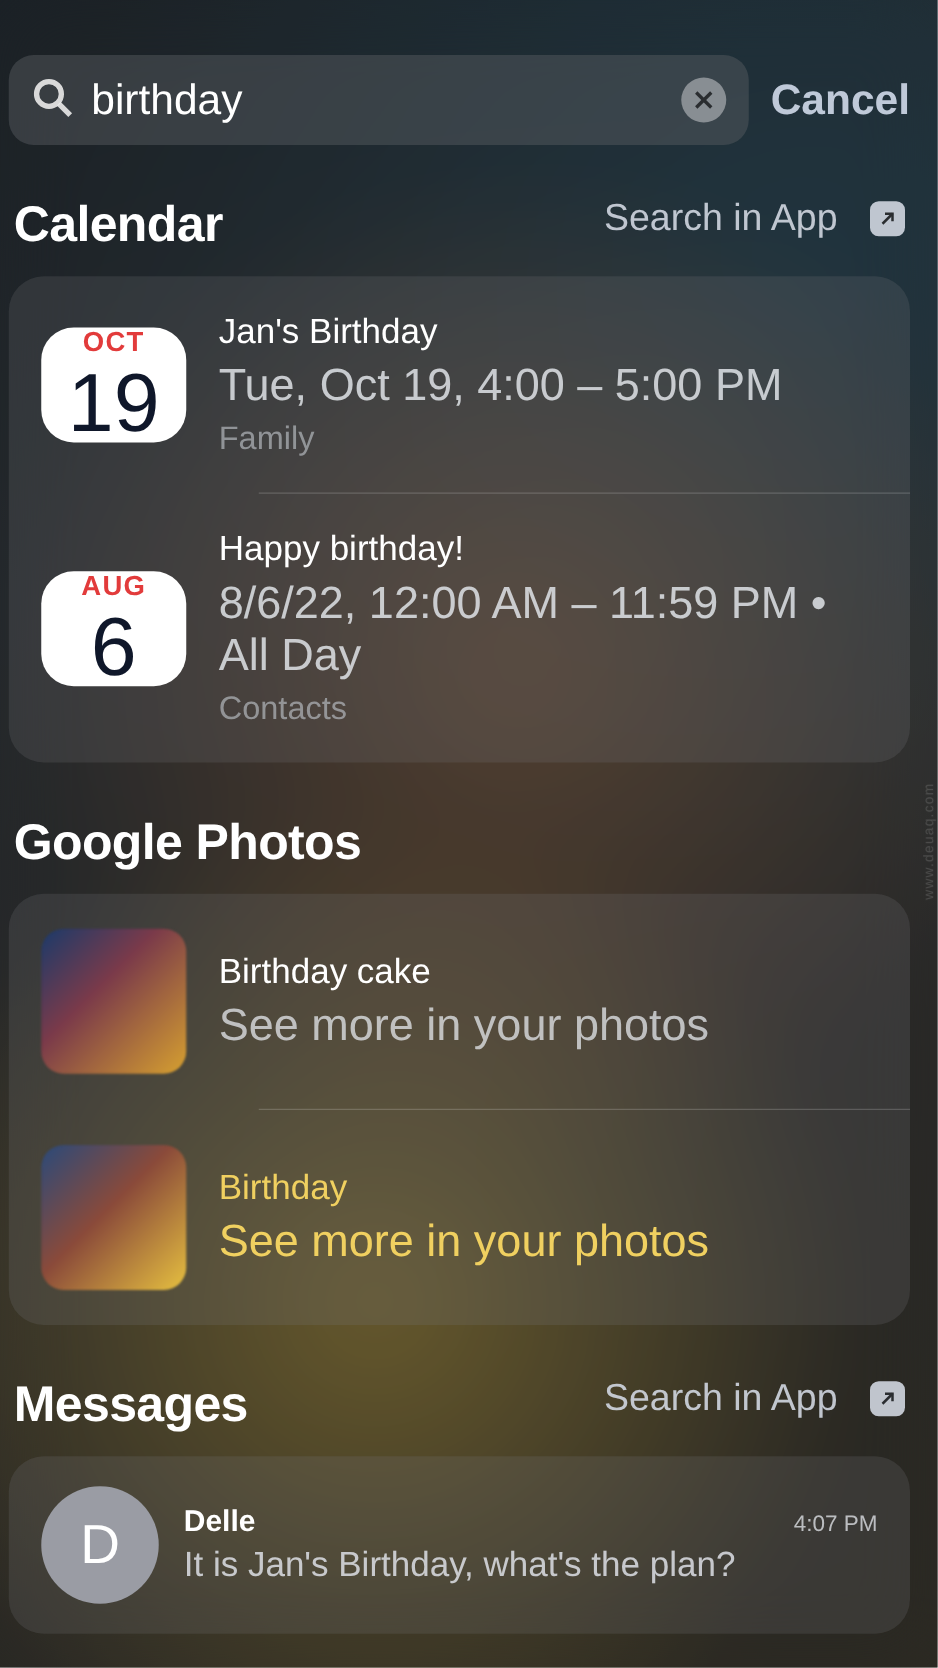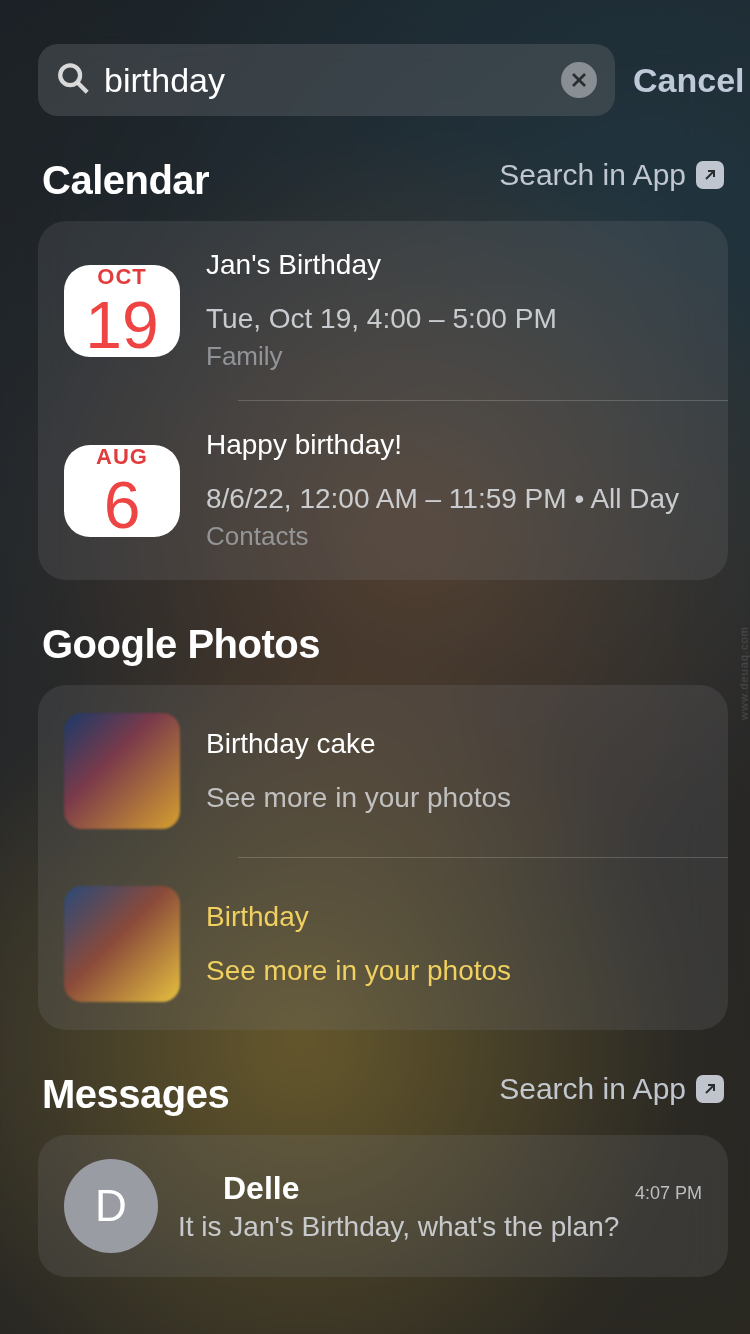--- a/index.html
+++ b/index.html
@@ -13,21 +13,21 @@
       radial-gradient(circle at 85% 15%, rgba(30,70,90,0.6), transparent 45%),
       linear-gradient(160deg, #1a2228 0%, #252b30 30%, #2a2a2a 60%, #2e2b22 100%);
     overflow: hidden;
     position: relative;
     color: #fff;
   }
   .overlay {
     position: absolute; inset: 0;
     backdrop-filter: blur(30px);
     background: rgba(30,30,30,0.25);
-    padding: 0 22px 22px 38px;
+    padding: 0 22px 22px 7px;
   }
 
   
   .search-row {
     display: flex;
     align-items: center;
     gap: 18px;
     padding-top: 44px;
   }
   .search-field {
@@ -71,21 +71,21 @@
     padding: 0 4px 18px 4px;
   }
   .section-title {
     font-size: 40px;
     font-weight: 700;
     letter-spacing: -0.5px;
   }
   .search-in-app {
     display: flex;
     align-items: center;
-    gap: 10px;
+    gap: 26px;
     font-size: 30px;
     color: rgba(210,215,225,0.9);
   }
   .arrow-box {
     width: 28px; height: 28px;
     border-radius: 7px;
     background: rgba(210,215,225,0.9);
     display: flex; align-items: center; justify-content: center;
   }
   .arrow-box svg { width: 16px; height: 16px; stroke: #2a2d30; stroke-width: 3; fill: none; }
@@ -121,35 +121,35 @@
   }
   .cal-month {
     font-size: 22px;
     font-weight: 700;
     letter-spacing: 1px;
     color: #e23b3b;
   }
   .cal-day {
     font-size: 66px;
     font-weight: 400;
-    color: #ef4444;
+    color: #0f172a;
     line-height: 1;
     margin-top: 2px;
   }
 
   .result-text { flex: 1; min-width: 0; }
   .result-title {
     font-size: 28px;
     font-weight: 400;
     color: #fff;
   }
   .result-sub {
-    font-size: 28px;
+    font-size: 36px;
     color: rgba(225,228,232,0.85);
-    margin-top: 22px;
+    margin-top: 6px;
   }
   .result-meta {
     font-size: 26px;
     color: rgba(180,184,190,0.7);
     margin-top: 6px;
   }
 
   
   .thumb {
     width: 116px; height: 116px;
@@ -177,21 +177,21 @@
     flex-shrink: 0;
     font-size: 44px;
     color: #fff;
   }
   .msg-row { padding: 24px 26px; gap: 20px; }
   .msg-top {
     display: flex;
     justify-content: space-between;
     align-items: baseline;
   }
-  .msg-name { font-size: 32px; font-weight: 600; margin-left: 45px; }
+  .msg-name { font-size: 24px; font-weight: 600; }
   .msg-time { font-size: 18px; color: rgba(220,222,228,0.8); }
   .msg-preview { font-size: 28px; color: rgba(222,224,230,0.85); margin-top: 4px; }
 
   .watermark {
     position: absolute;
     right: 6px;
     top: 50%;
     transform: rotate(-90deg) translateX(50%);
     transform-origin: right;
     font-size: 11px;

